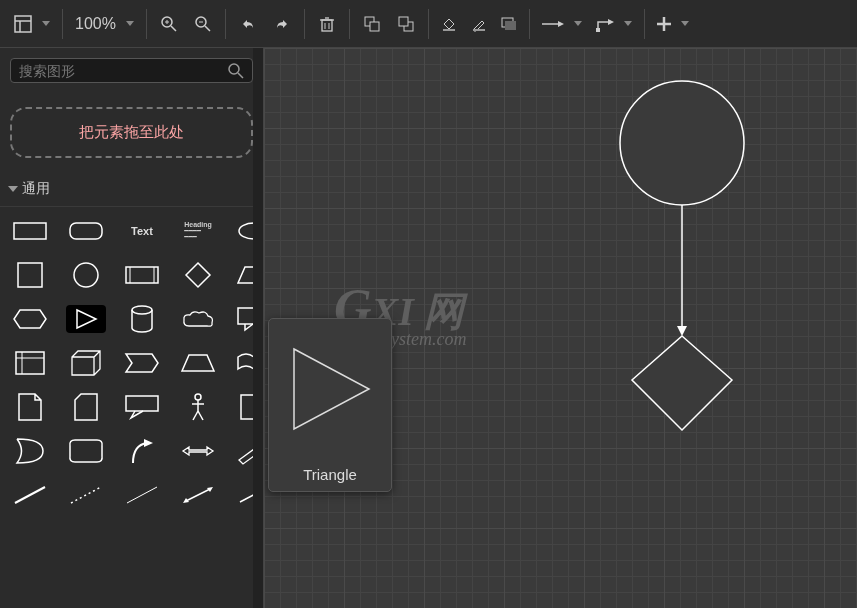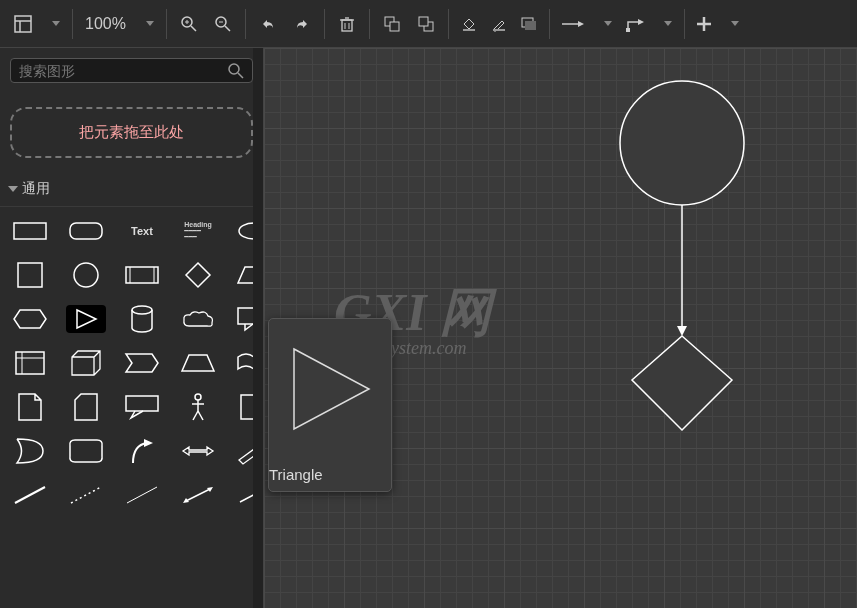--- a/index.html
+++ b/index.html
@@ -1,20 +1,20 @@
 <!DOCTYPE html>
 <html><head>
 <meta charset="utf-8">
 <style>
 *{box-sizing:border-box;margin:0;padding:0}
 body{width:857px;height:608px;background:#1a1a1a;font-family:Arial,sans-serif;overflow:hidden}
 .toolbar{height:48px;background:#2b2b2b;border-bottom:1px solid #444;display:flex;align-items:center;padding:0 8px;gap:2px}
 .tb-btn{width:32px;height:32px;display:flex;align-items:center;justify-content:center;cursor:pointer;color:#ccc;border-radius:3px}
 .tb-sep{width:1px;height:30px;background:#4a4a4a;margin:0 4px}
-.tb-drop{display:flex;align-items:center;gap:20px;padding:0 6px;color:#ccc;cursor:pointer;height:32px}
+.tb-drop{display:flex;align-items:center;gap:10px;padding:0 6px;color:#ccc;cursor:pointer;height:32px}
 .chev{width:0;height:0;border-left:4px solid transparent;border-right:4px solid transparent;border-top:5px solid #888}
 .main{display:flex;height:560px}
 .sidebar{width:264px;background:#2b2b2b;border-right:1px solid #444;overflow-y:auto;position:relative}
 .sbar{position:absolute;right:0;top:0;width:10px;height:560px;background:#222}
 .search-wrap{padding:10px}
 .search{display:flex;align-items:center;background:#1a1a1a;border:1px solid #555;border-radius:4px;padding:4px 8px;height:25px}
 .search input{flex:1;background:transparent;border:none;outline:none;color:#ccc;font-size:14px}
 .section-hdr{display:flex;align-items:center;padding:8px 10px;color:#ccc;font-size:14px;border-bottom:1px solid #3a3a3a}
 .section-hdr .tri{width:0;height:0;border-top:5px solid transparent;border-bottom:5px solid transparent;border-left:6px solid #999;margin-right:6px;transform:rotate(90deg)}
 .section-hdr .sp{flex:1}
@@ -25,21 +25,21 @@
 .pal{width:40px;height:28px;display:flex;align-items:center;justify-content:center;cursor:pointer;color:#fff;border-radius:4px}
 .pal.sel{background:#000}
 .pal-txt{font-size:11px;color:#ddd;font-weight:bold}
 .pal-hd{font-size:7px;color:#ccc;line-height:6px;text-align:left}
 .canvas{flex:1;position:relative;background:#3a3a3a;overflow:hidden}
 .grid{position:absolute;inset:0;background-image:linear-gradient(#4a4a4a 1px,transparent 1px),linear-gradient(90deg,#4a4a4a 1px,transparent 1px),linear-gradient(#444 1px,transparent 1px),linear-gradient(90deg,#444 1px,transparent 1px);background-size:80px 80px,80px 80px,16px 16px,16px 16px}
 .wm{position:absolute;left:70px;top:230px;color:#555;font-family:Georgia,serif}
 .wm .big{font-size:52px;font-style:italic;font-weight:bold;color:#5f5f5f}
 .wm .sm{font-size:18px;color:#666;font-style:italic}
 .preview{position:absolute;left:4px;top:270px;width:124px;height:174px;background:#3a3a3a;border:1px solid #555;border-radius:5px;box-shadow:0 2px 8px rgba(0,0,0,.5)}
-.preview-lbl{position:absolute;bottom:8px;width:100%;text-align:left;color:#ddd;font-size:15px}
+.preview-lbl{position:absolute;bottom:8px;width:100%;text-align:center;color:#ddd;font-size:15px}
 svg{overflow:visible}
 </style>
 </head>
 <body>
 
 <div class="toolbar">
   <div class="tb-drop">
     <svg width="18" height="18">
         <rect x="1" y="1" width="16" height="16" fill="none" stroke="#ccc" stroke-width="1.5"></rect>
         <line x1="1" y1="6" x2="17" y2="6" stroke="#ccc" stroke-width="1.5"></line>
@@ -358,21 +358,21 @@
           </svg>
         </div>
     </div>
     <div class="sbar"></div>
   </div>
 
   <div class="canvas">
     <div class="grid"></div>
 
     <div class="wm">
-      <span class="big">G</span><span class="big" style="font-size:52px">XI 网</span>
+      <span class="big">G</span><span class="big" style="font-size:40px">XI 网</span>
       <div class="sm" style="margin-left:50px;margin-top:-10px">system.com</div>
     </div>
 
     <svg width="593" height="560" style="position:absolute;top:0;left:0">
       <circle cx="418" cy="95" r="62" fill="#3a3a3a" stroke="#fff" stroke-width="1.5"></circle>
       <line x1="418" y1="157" x2="418" y2="280" stroke="#fff" stroke-width="1.5"></line>
       <path d="M418 288 L413 278 L423 278 Z" fill="#fff"></path>
       <path d="M418 288 L468 332 L418 382 L368 332 Z" fill="#3a3a3a" stroke="#fff" stroke-width="1.5"></path>
     </svg>
 

